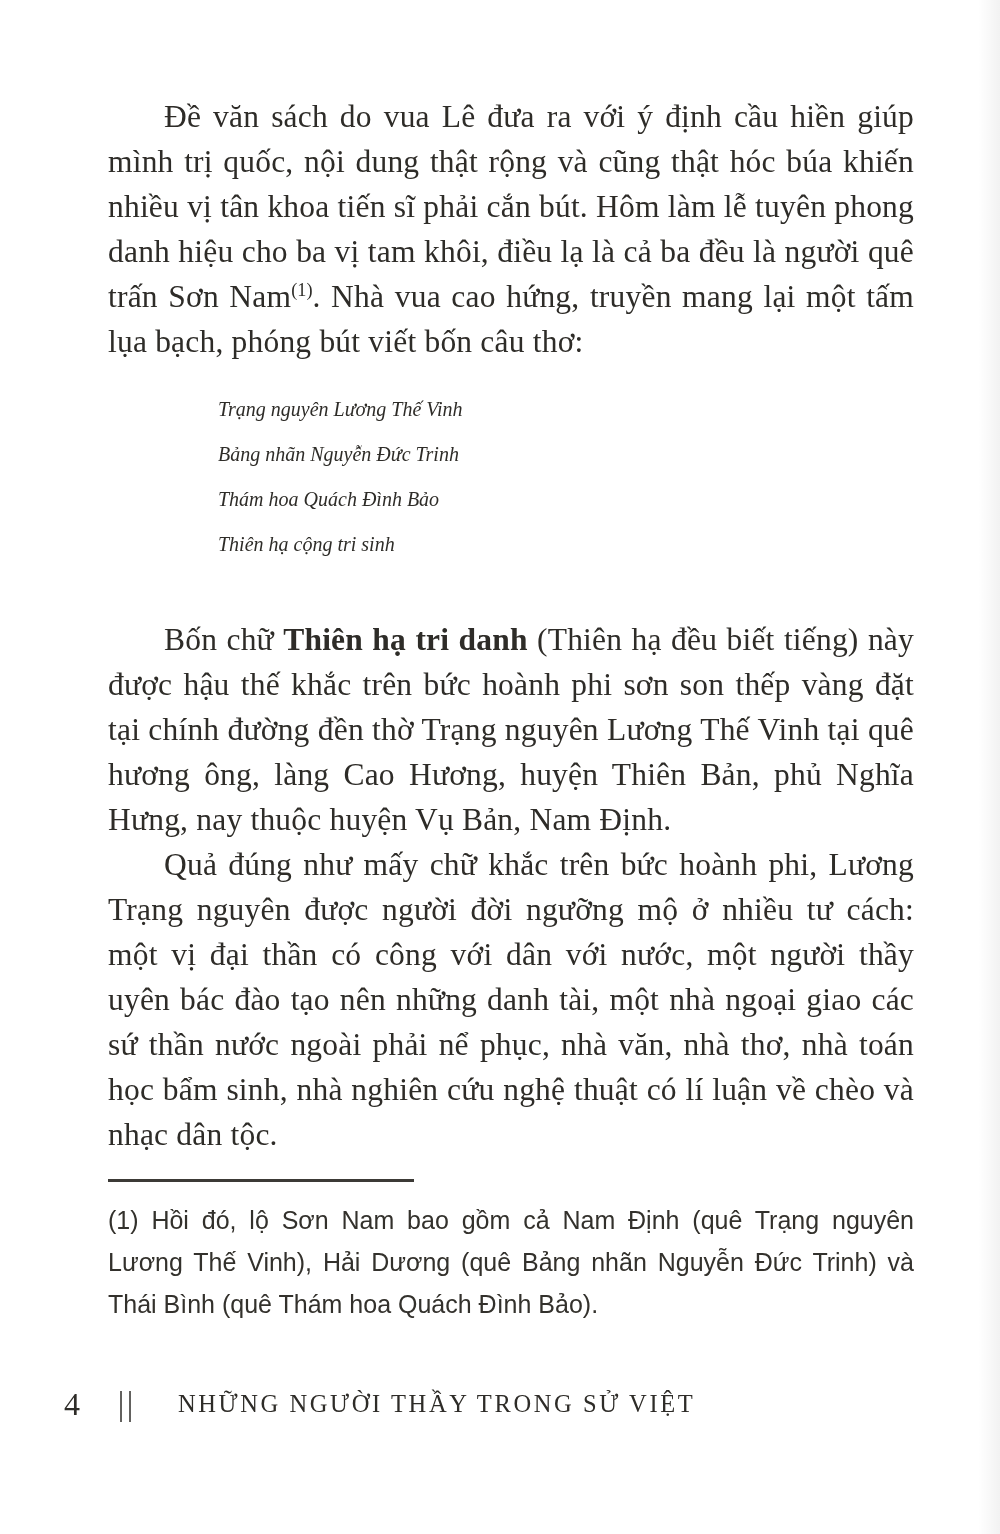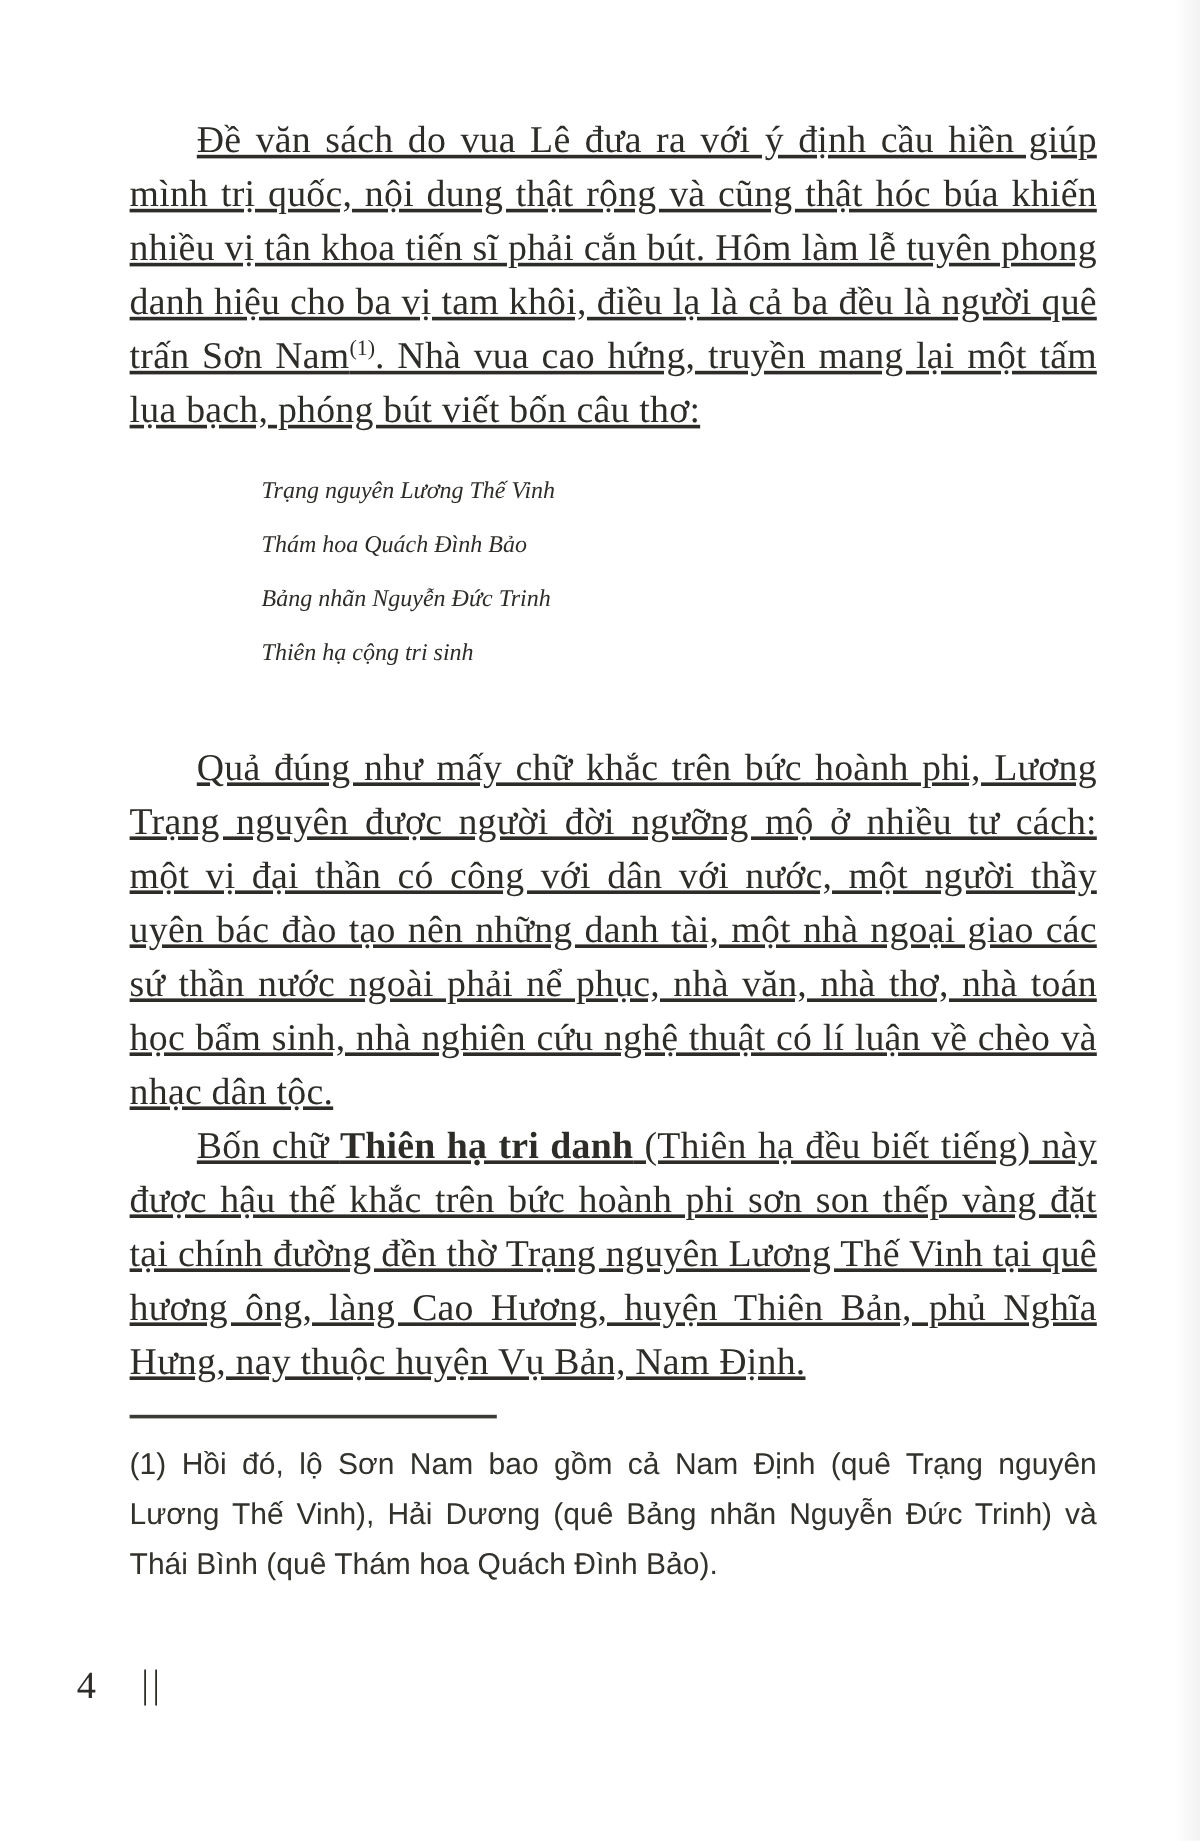--- a/index.html
+++ b/index.html
@@ -30,21 +30,20 @@
     top: 94px;
     width: 806px;
   }
   .body-para {
     margin: 0;
     font-size: 31.5px;
     line-height: 45px;
     text-align: justify;
     text-indent: 56px;
     letter-spacing: 0.2px;
-    text-decoration: underline;
   }
   .body-para sup {
     font-size: 0.58em;
     line-height: 0;
     vertical-align: super;
     letter-spacing: 0;
   }
   .bold-phrase {
     font-weight: bold;
   }
@@ -107,32 +106,33 @@
 <body>
 
 <div class="page-edge"></div>
 
 <div class="content">
 
   <p class="body-para"><span>Đề văn sách do vua Lê đưa ra với ý định cầu hiền giúp mình trị quốc, nội dung thật rộng và cũng thật hóc búa khiến nhiều vị tân khoa tiến sĩ phải cắn bút. Hôm làm lễ tuyên phong danh hiệu cho ba vị tam khôi, điều lạ là cả ba đều là người quê trấn Sơn Nam</span><sup>(1)</sup><span>. Nhà vua cao hứng, truyền mang lại một tấm lụa bạch, phóng bút viết bốn câu thơ:</span></p>
 
   <div class="poem">
     <div class="poem-line">Trạng nguyên Lương Thế Vinh</div>
+    <div class="poem-line">Bảng nhãn Nguyễn Đức Trinh</div>
     <div class="poem-line">Thám hoa Quách Đình Bảo</div>
-    <div class="poem-line">Bảng nhãn Nguyễn Đức Trinh</div>
     <div class="poem-line">Thiên hạ cộng tri sinh</div>
   </div>
 
+  <p class="body-para"><span>Bốn chữ </span><b class="bold-phrase">Thiên hạ tri danh</b><span> (Thiên hạ đều biết tiếng) này được hậu thế khắc trên bức hoành phi sơn son thếp vàng đặt tại chính đường đền thờ Trạng nguyên Lương Thế Vinh tại quê hương ông, làng Cao Hương, huyện Thiên Bản, phủ Nghĩa Hưng, nay thuộc huyện Vụ Bản, Nam Định.</span></p>
+
   <p class="body-para">Quả đúng như mấy chữ khắc trên bức hoành phi, Lương Trạng nguyên được người đời ngưỡng mộ ở nhiều tư cách: một vị đại thần có công với dân với nước, một người thầy uyên bác đào tạo nên những danh tài, một nhà ngoại giao các sứ thần nước ngoài phải nể phục, nhà văn, nhà thơ, nhà toán học bẩm sinh, nhà nghiên cứu nghệ thuật có lí luận về chèo và nhạc dân tộc.</p>
-
-  <p class="body-para"><span>Bốn chữ </span><b class="bold-phrase">Thiên hạ tri danh</b><span> (Thiên hạ đều biết tiếng) này được hậu thế khắc trên bức hoành phi sơn son thếp vàng đặt tại chính đường đền thờ Trạng nguyên Lương Thế Vinh tại quê hương ông, làng Cao Hương, huyện Thiên Bản, phủ Nghĩa Hưng, nay thuộc huyện Vụ Bản, Nam Định.</span></p>
 
 </div>
 
 <div class="footnote-block">
   <div class="footnote-rule"></div>
   <p class="footnote-text">(1) Hồi đó, lộ Sơn Nam bao gồm cả Nam Định (quê Trạng nguyên Lương Thế Vinh), Hải Dương (quê Bảng nhãn Nguyễn Đức Trinh) và Thái Bình (quê Thám hoa Quách Đình Bảo).</p>
 </div>
 
 <div class="page-footer">
   <span class="page-number">4</span>
   <span class="footer-separator">||</span>
+  <span class="book-title">NHỮNG NGƯỜI THẦY TRONG SỬ VIỆT</span>
 </div>
 
 </body></html>

